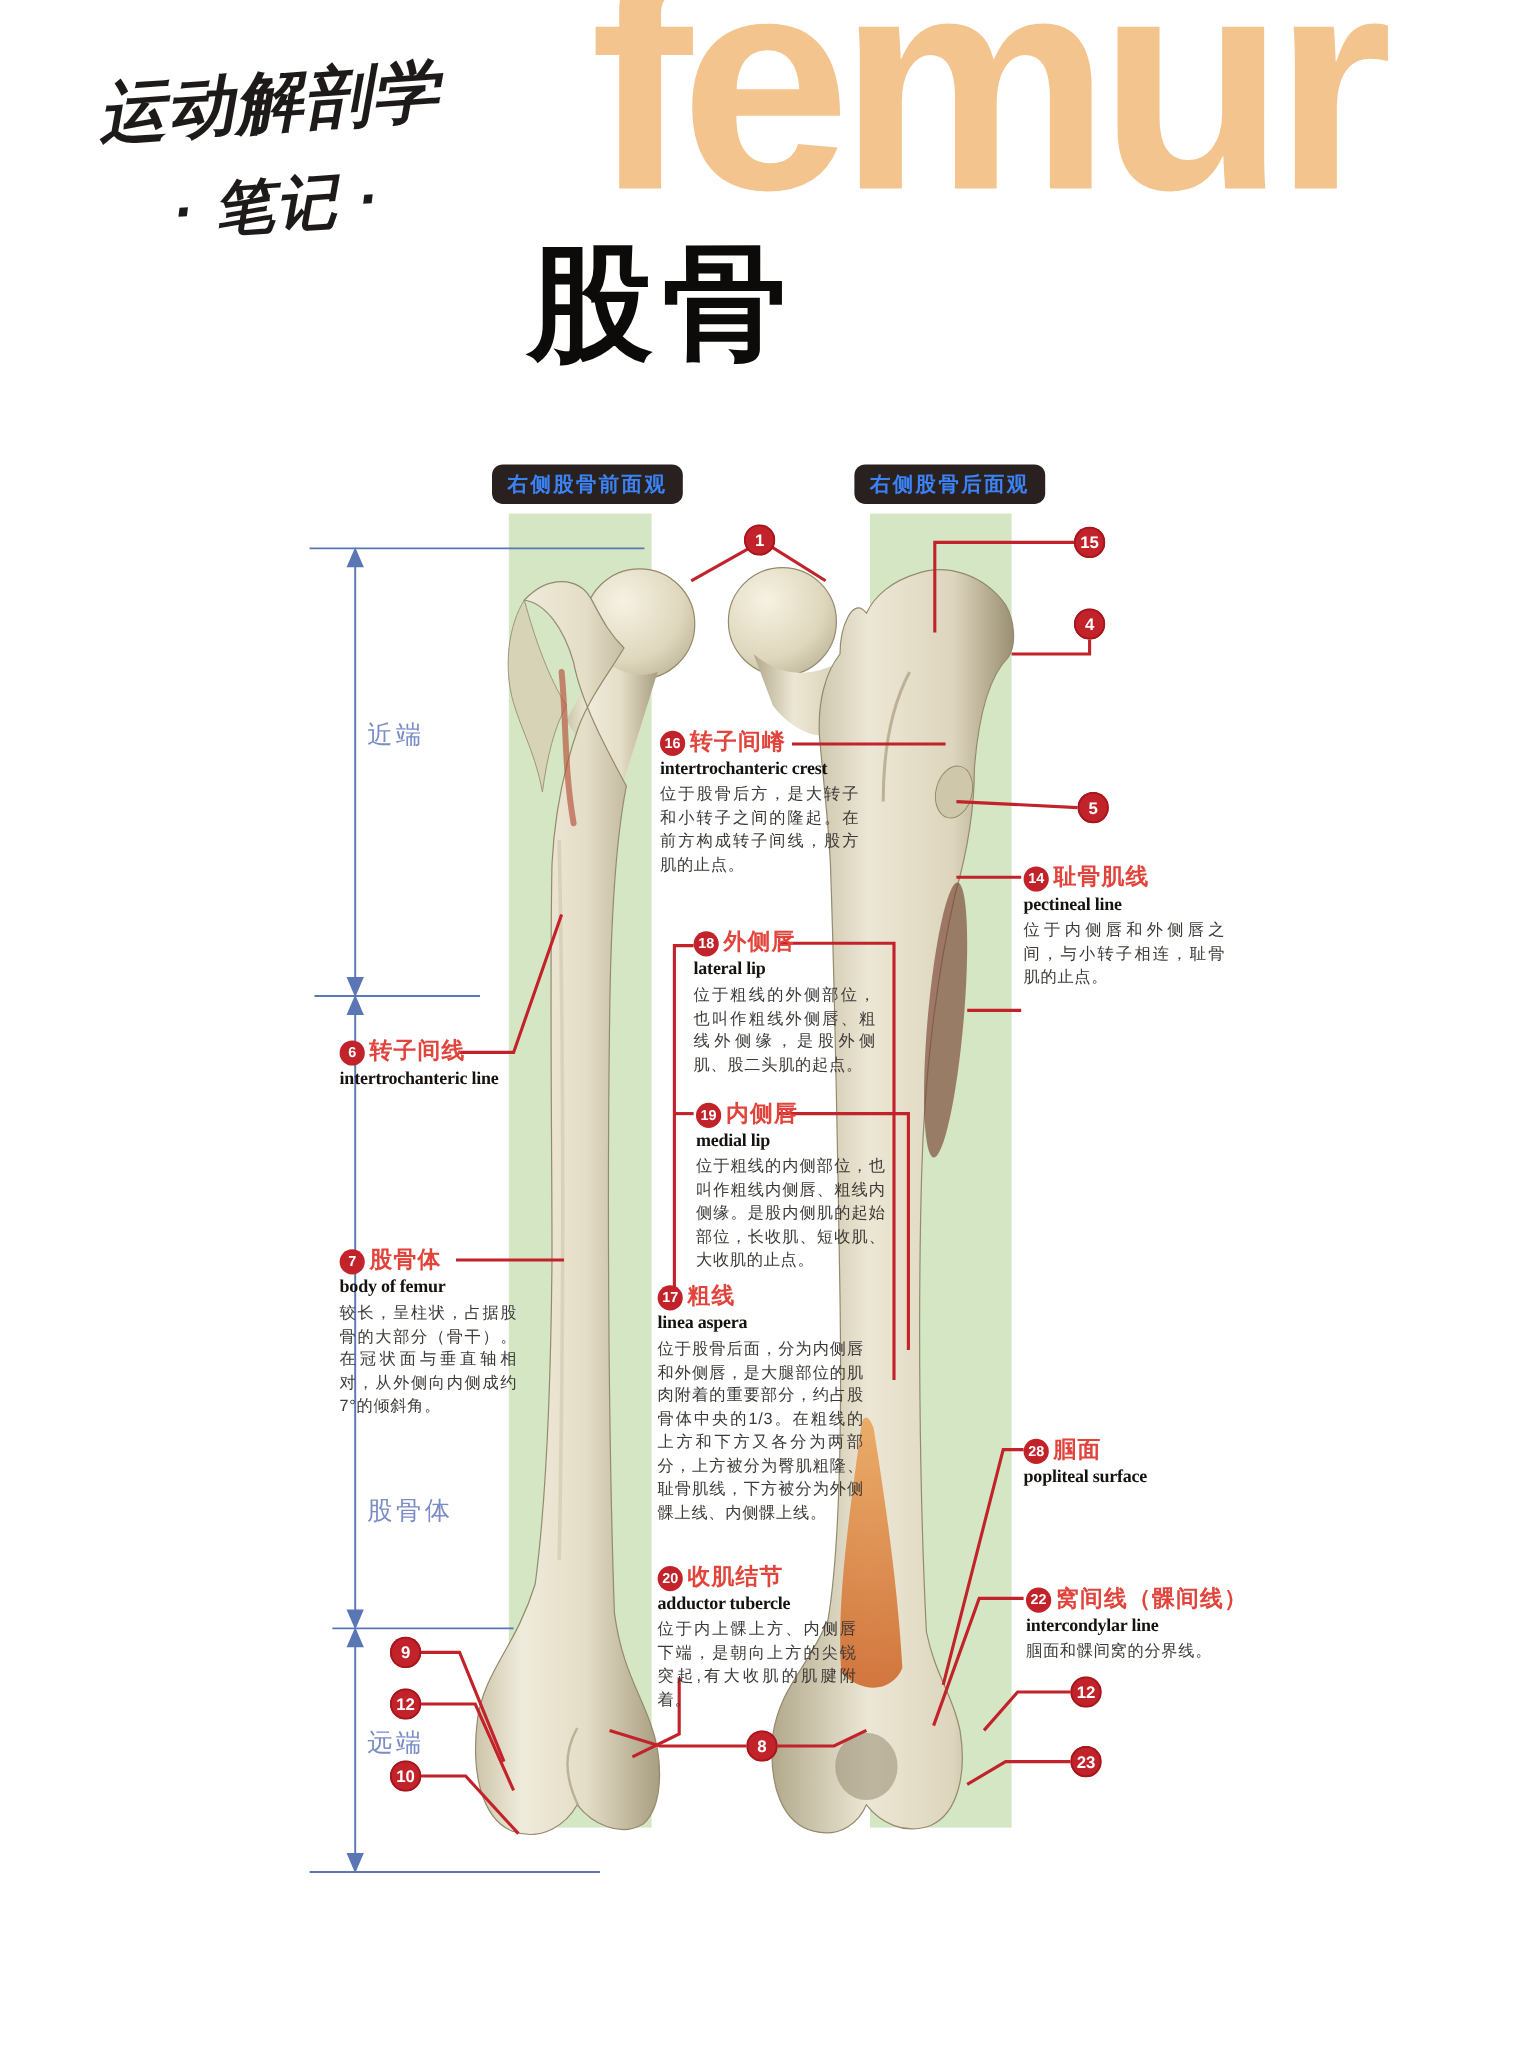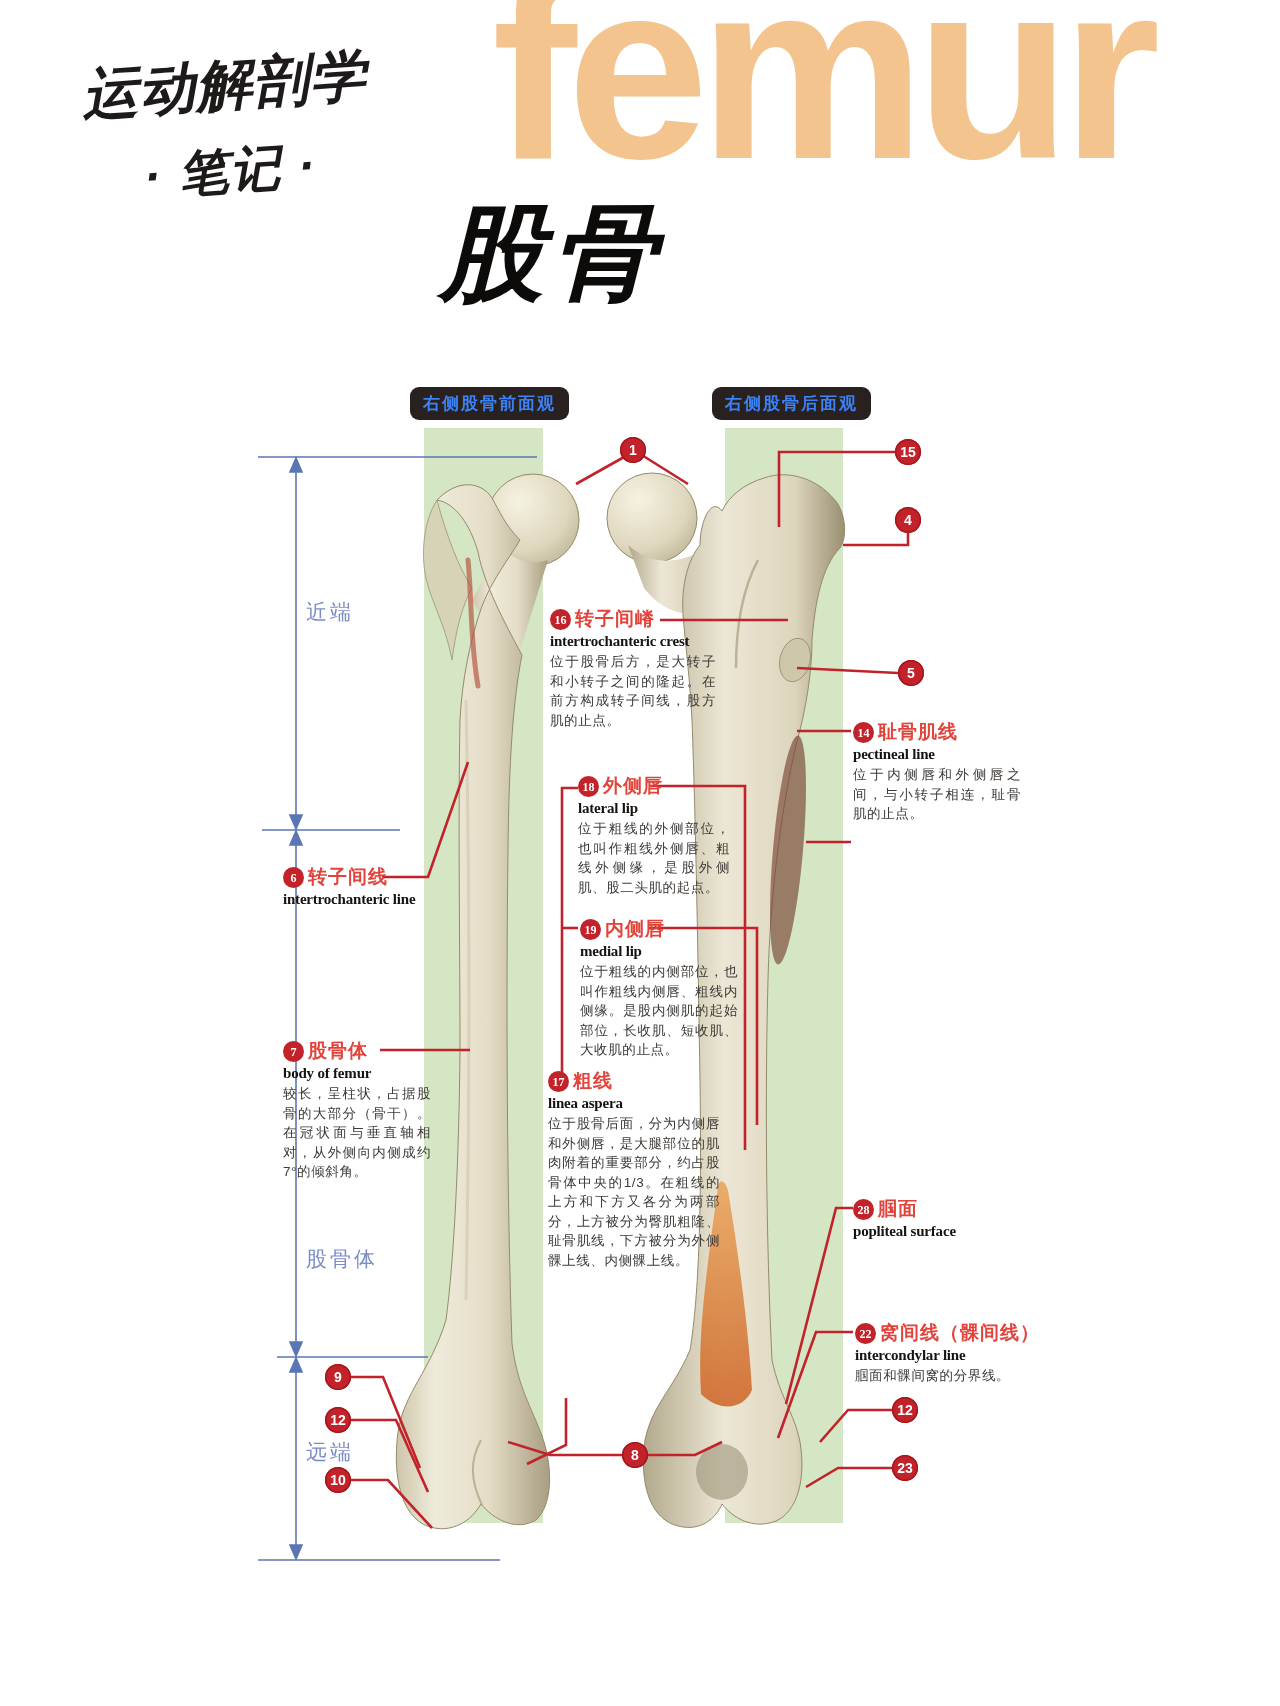--- a/index.html
+++ b/index.html
@@ -17,33 +17,33 @@
   #canvas{position:relative;width:1280px;height:1706px;overflow:hidden;background:#ffffff;}
 
   
   .brand{position:absolute;left:52px;top:48px;width:350px;text-align:center;color:var(--ink);
          font-weight:bold;font-style:italic;transform:rotate(-4deg);}
   .brand .l1{font-size:56px;letter-spacing:1px;}
   .brand .l2{font-size:50px;margin-top:14px;letter-spacing:2px;}
   .watermark{position:absolute;left:492px;top:-58px;font-size:255px;font-weight:bold;
              letter-spacing:-10px;color:var(--peach);line-height:1;white-space:nowrap;}
   .pagetitle{position:absolute;left:440px;top:196px;font-size:104px;font-weight:900;
-             color:#0d0b0a;letter-spacing:8px;line-height:1.1;font-style:italic;}
+             color:#0d0b0a;letter-spacing:8px;line-height:1.1;}
 
   
   .viewlabel{position:absolute;background:var(--box-dark);color:#3b82f6;font-weight:bold;
              font-size:17px;letter-spacing:2px;padding:5px 13px;border-radius:9px;white-space:nowrap;}
 
   
   #art{position:absolute;left:0;top:0;}
 
   
   .anno{position:absolute;}
-  .anno .t{display:flex;align-items:flex-end;gap:4px;color:var(--title-red);font-weight:bold;
-           font-size:19px;letter-spacing:1px;line-height:22px;white-space:nowrap;font-family:Liberation Serif, serif;}
+  .anno .t{display:flex;align-items:center;gap:4px;color:var(--title-red);font-weight:bold;
+           font-size:19px;letter-spacing:1px;line-height:22px;white-space:nowrap;}
   .anno .n{width:21px;height:21px;border-radius:50%;background:var(--accent-red);color:#fff;
            font-size:12px;font-weight:bold;display:flex;align-items:center;justify-content:center;
            flex:none;letter-spacing:0;}
   .anno .e{font-weight:bold;color:#16120f;font-size:15px;margin:3px 0 2px;white-space:nowrap;
            letter-spacing:-0.2px;font-family:Liberation Serif, serif;}
   .anno .d{font-size:13.5px;color:#3d3936;line-height:1.45;letter-spacing:0.6px;text-align:justify;}
 
   
   .pm{position:absolute;width:26px;height:26px;border-radius:50%;background:var(--accent-red);
       color:#fff;font-size:14px;font-weight:bold;display:flex;align-items:center;
@@ -238,20 +238,28 @@
 
   <div class="anno" style="left:548px;top:1070px;width:172px">
     <div class="t">
         <span class="n">17</span>
         <span>粗线</span>
       </div>
     <div class="e">linea aspera</div>
     <div class="d">位于股骨后面，分为内侧唇和外侧唇，是大腿部位的肌肉附着的重要部分，约占股骨体中央的1/3。在粗线的上方和下方又各分为两部分，上方被分为臀肌粗隆、耻骨肌线，下方被分为外侧髁上线、内侧髁上线。</div>
   </div>
 
+  <div class="anno" style="left:548px;top:1304px;width:166px">
+    <div class="t">
+        <span class="n">20</span>
+        <span>收肌结节</span>
+      </div>
+    <div class="e">adductor tubercle</div>
+    <div class="d">位于内上髁上方、内侧唇下端，是朝向上方的尖锐突起,有大收肌的肌腱附着。</div>
+  </div>
 
   <div class="anno" style="left:283px;top:866px;width:150px">
     <div class="t">
         <span class="n">6</span>
         <span>转子间线</span>
       </div>
     <div class="e">intertrochanteric line</div>
   </div>
 
   <div class="anno" style="left:283px;top:1040px;width:148px">

